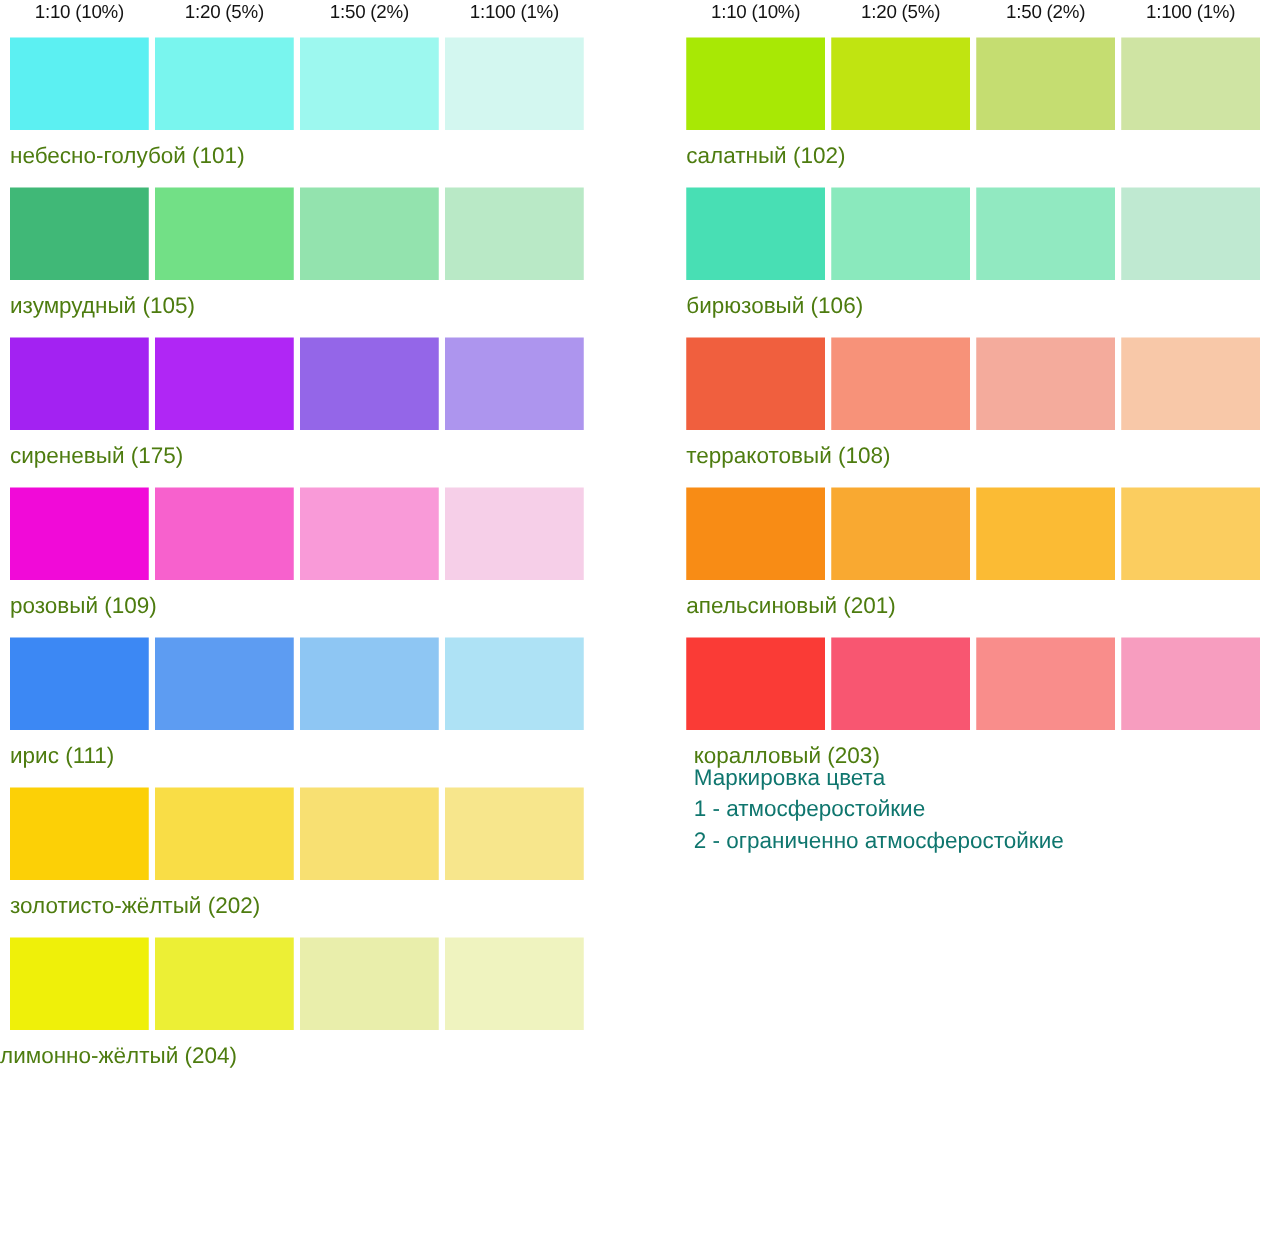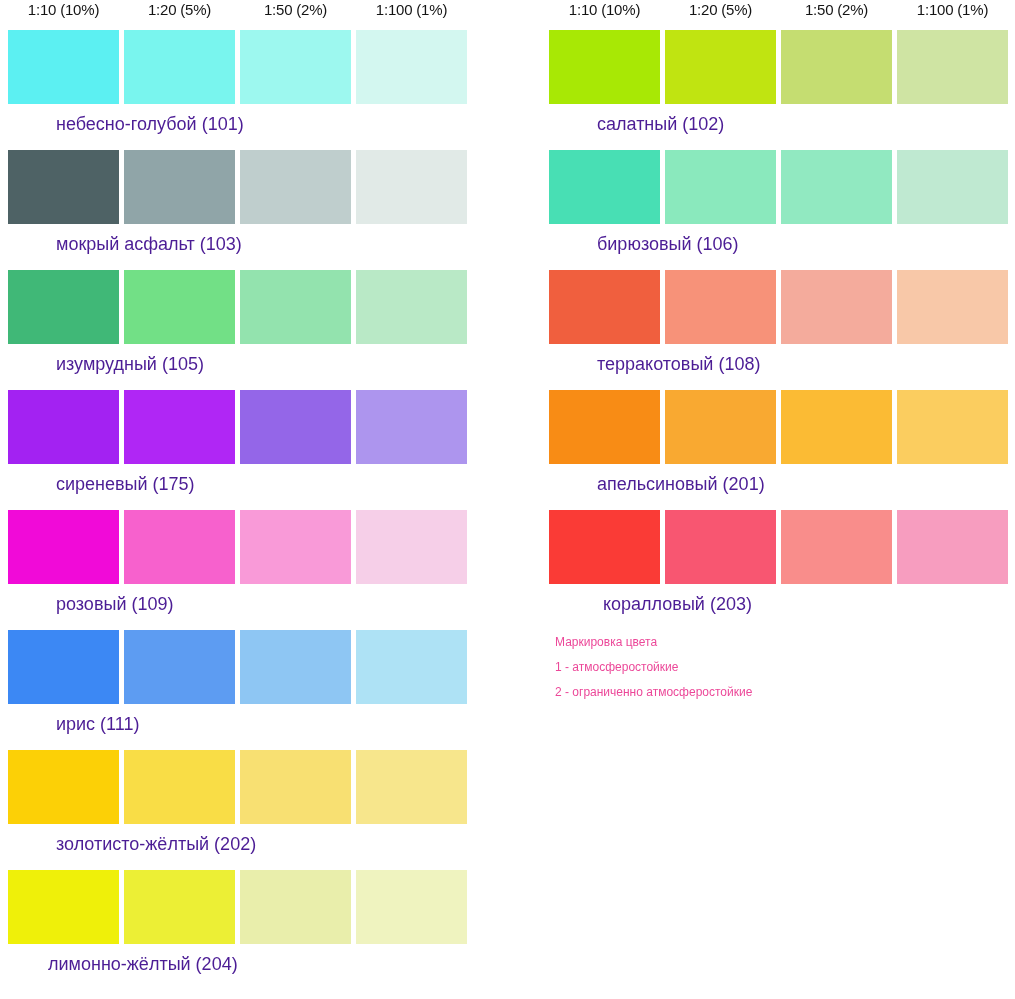--- a/index.html
+++ b/index.html
@@ -65,33 +65,32 @@
   }
   .chip:last-child { margin-right: 0; }
 
   .row-label {
     position: absolute;
     left: 0;
     top: 82px;
     font-size: 18px;
     line-height: 24px;
     white-space: nowrap;
-    color: #4c1d95;
-    margin-left: 48px;
+    color: #4d7c0f;
   }
   .row-label.indent { left: 6px; }
   .row-label.outdent { left: -8px; }
 
   .legend {
     position: absolute;
     left: 6px;
-    top: 120px;
-    font-size: 12px;
+    top: 100px;
+    font-size: 18px;
     line-height: 25px;
-    color: #ec4899;
+    color: #0f766e;
     white-space: nowrap;
   }
   .legend-line { display: block; }
 </style>
 </head>
 <body>
 
 <div class="sheet">
 
   <div class="column left">
@@ -106,29 +105,20 @@
           <div class="chips">
             <div class="chip" style="background: rgb(92, 240, 242);"></div>
             <div class="chip" style="background: rgb(121, 245, 238);"></div>
             <div class="chip" style="background: rgb(157, 248, 239);"></div>
             <div class="chip" style="background: rgb(211, 247, 240);"></div>
           </div>
           <div class="row-label ">небесно-голубой (101)</div>
         </div>
         <div class="swatch-row">
           <div class="chips">
-            <div class="chip" style="background: rgb(78, 98, 101);"></div>
-            <div class="chip" style="background: rgb(144, 165, 168);"></div>
-            <div class="chip" style="background: rgb(191, 206, 205);"></div>
-            <div class="chip" style="background: rgb(225, 234, 231);"></div>
-          </div>
-          <div class="row-label ">мокрый асфальт (103)</div>
-        </div>
-        <div class="swatch-row">
-          <div class="chips">
             <div class="chip" style="background: rgb(64, 184, 119);"></div>
             <div class="chip" style="background: rgb(114, 224, 134);"></div>
             <div class="chip" style="background: rgb(147, 227, 174);"></div>
             <div class="chip" style="background: rgb(185, 233, 198);"></div>
           </div>
           <div class="row-label ">изумрудный (105)</div>
         </div>
         <div class="swatch-row">
           <div class="chips">
             <div class="chip" style="background: rgb(163, 34, 242);"></div>

